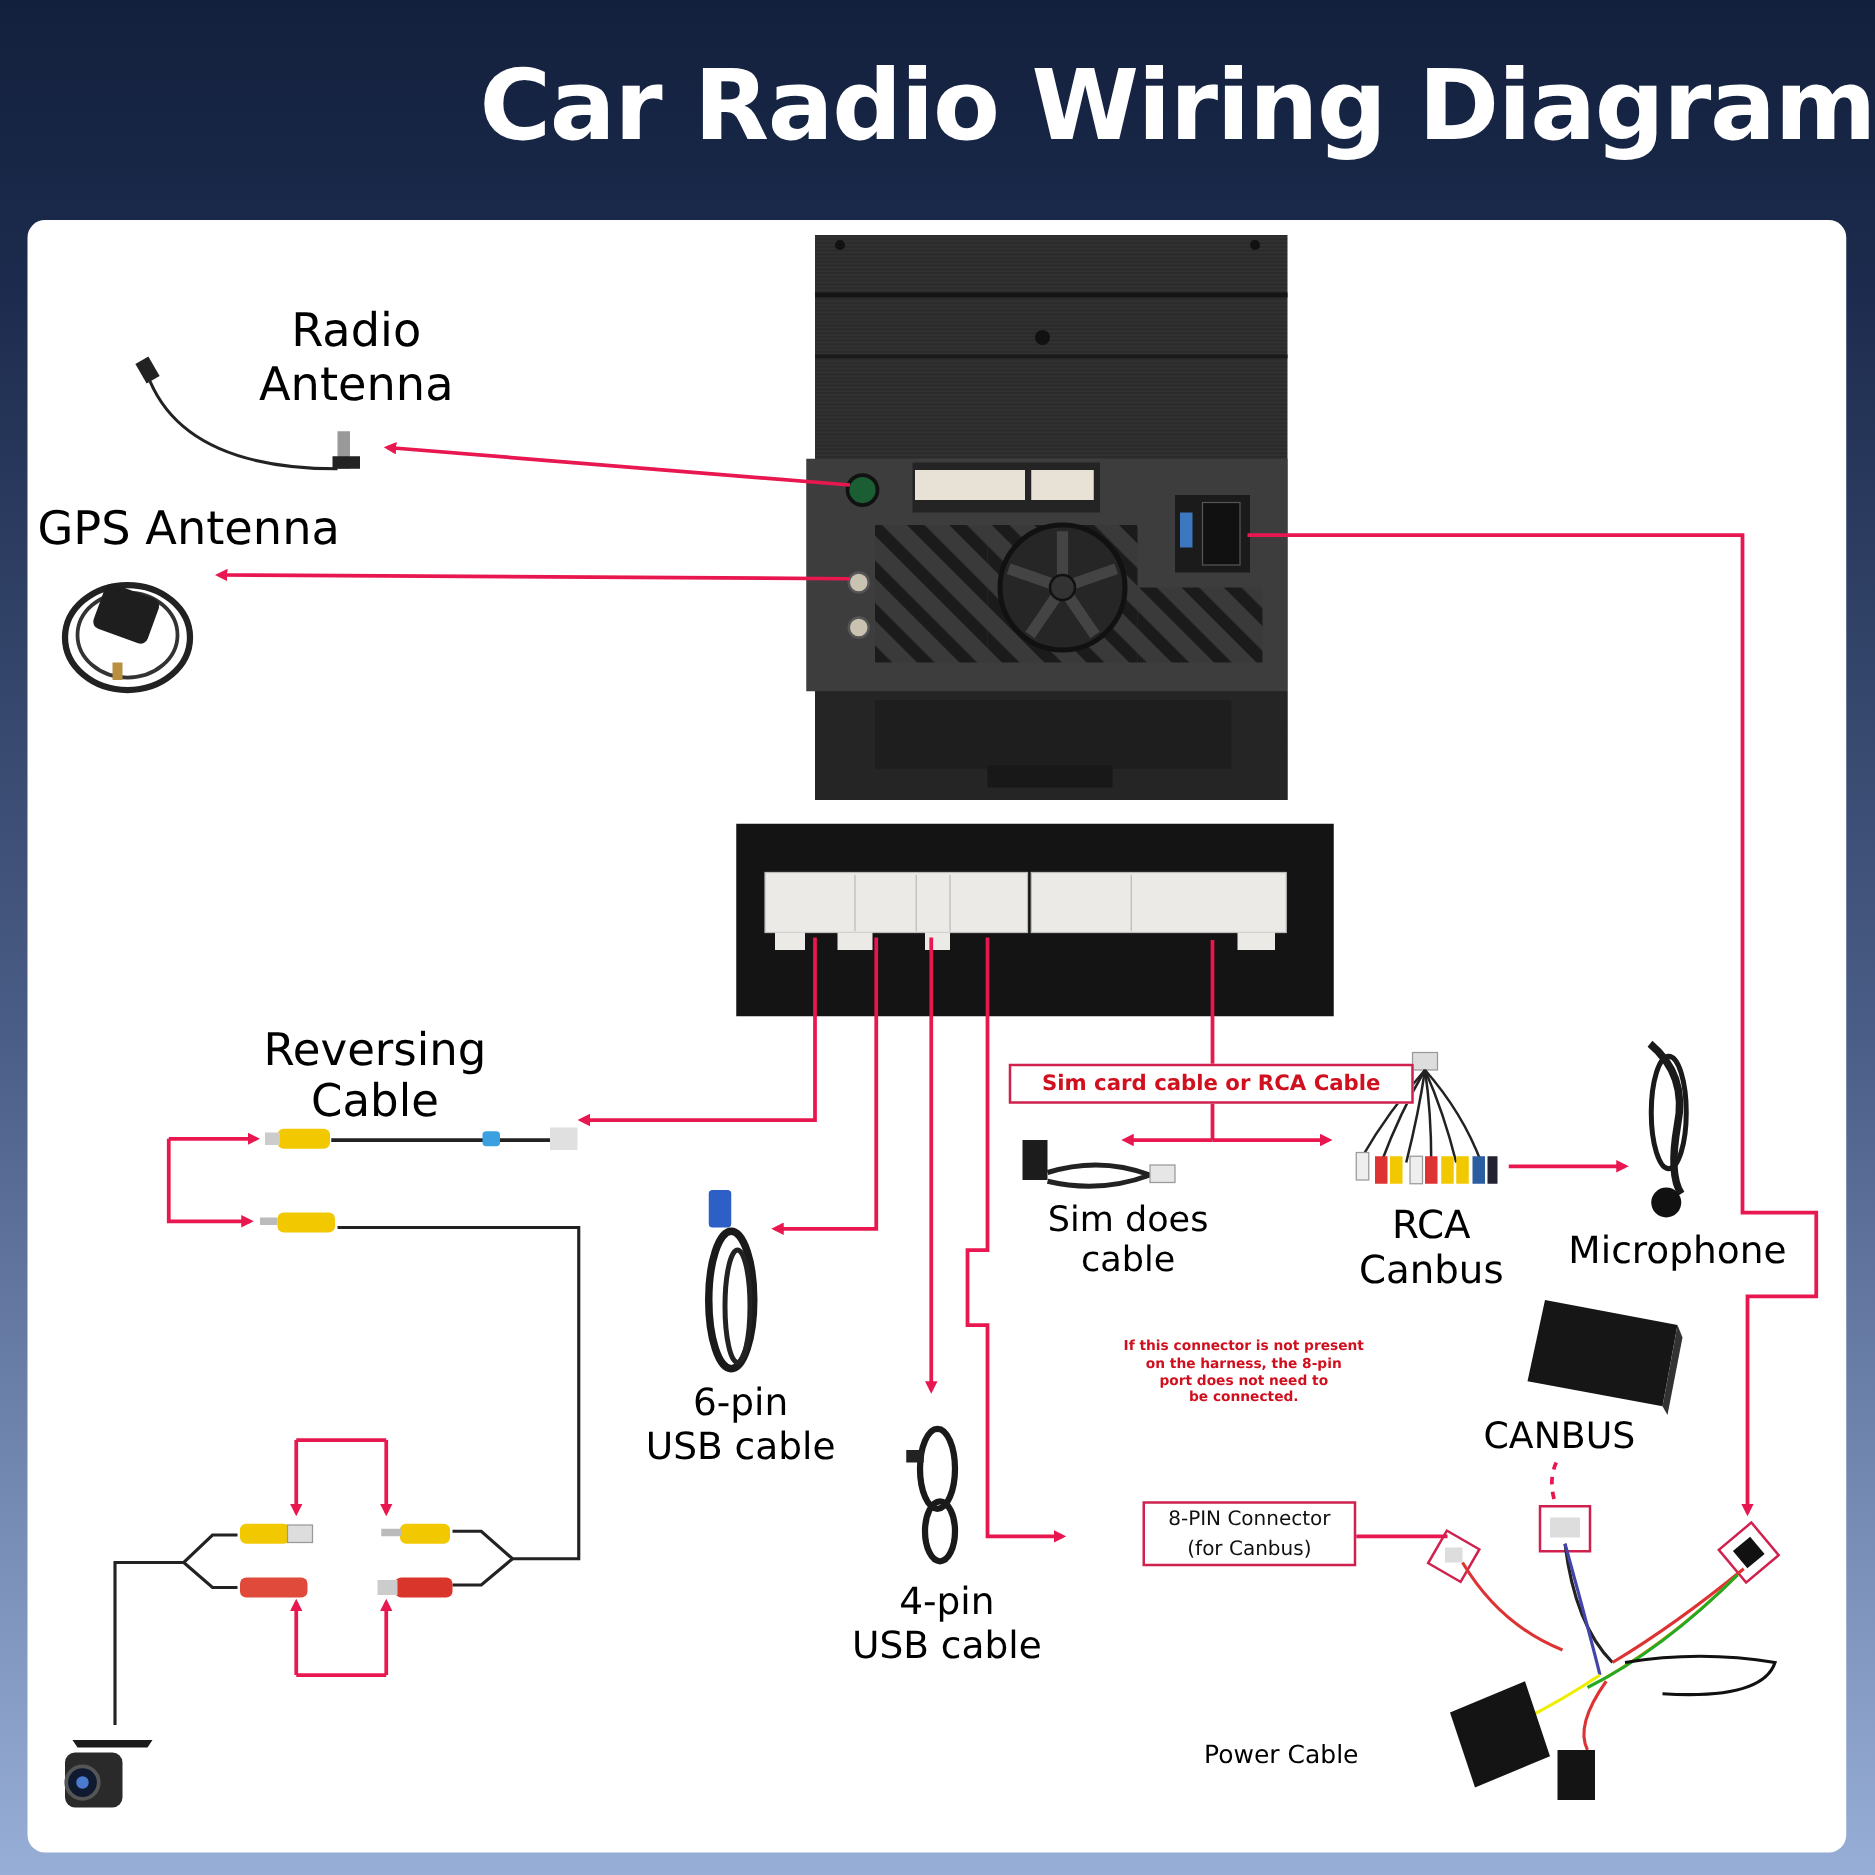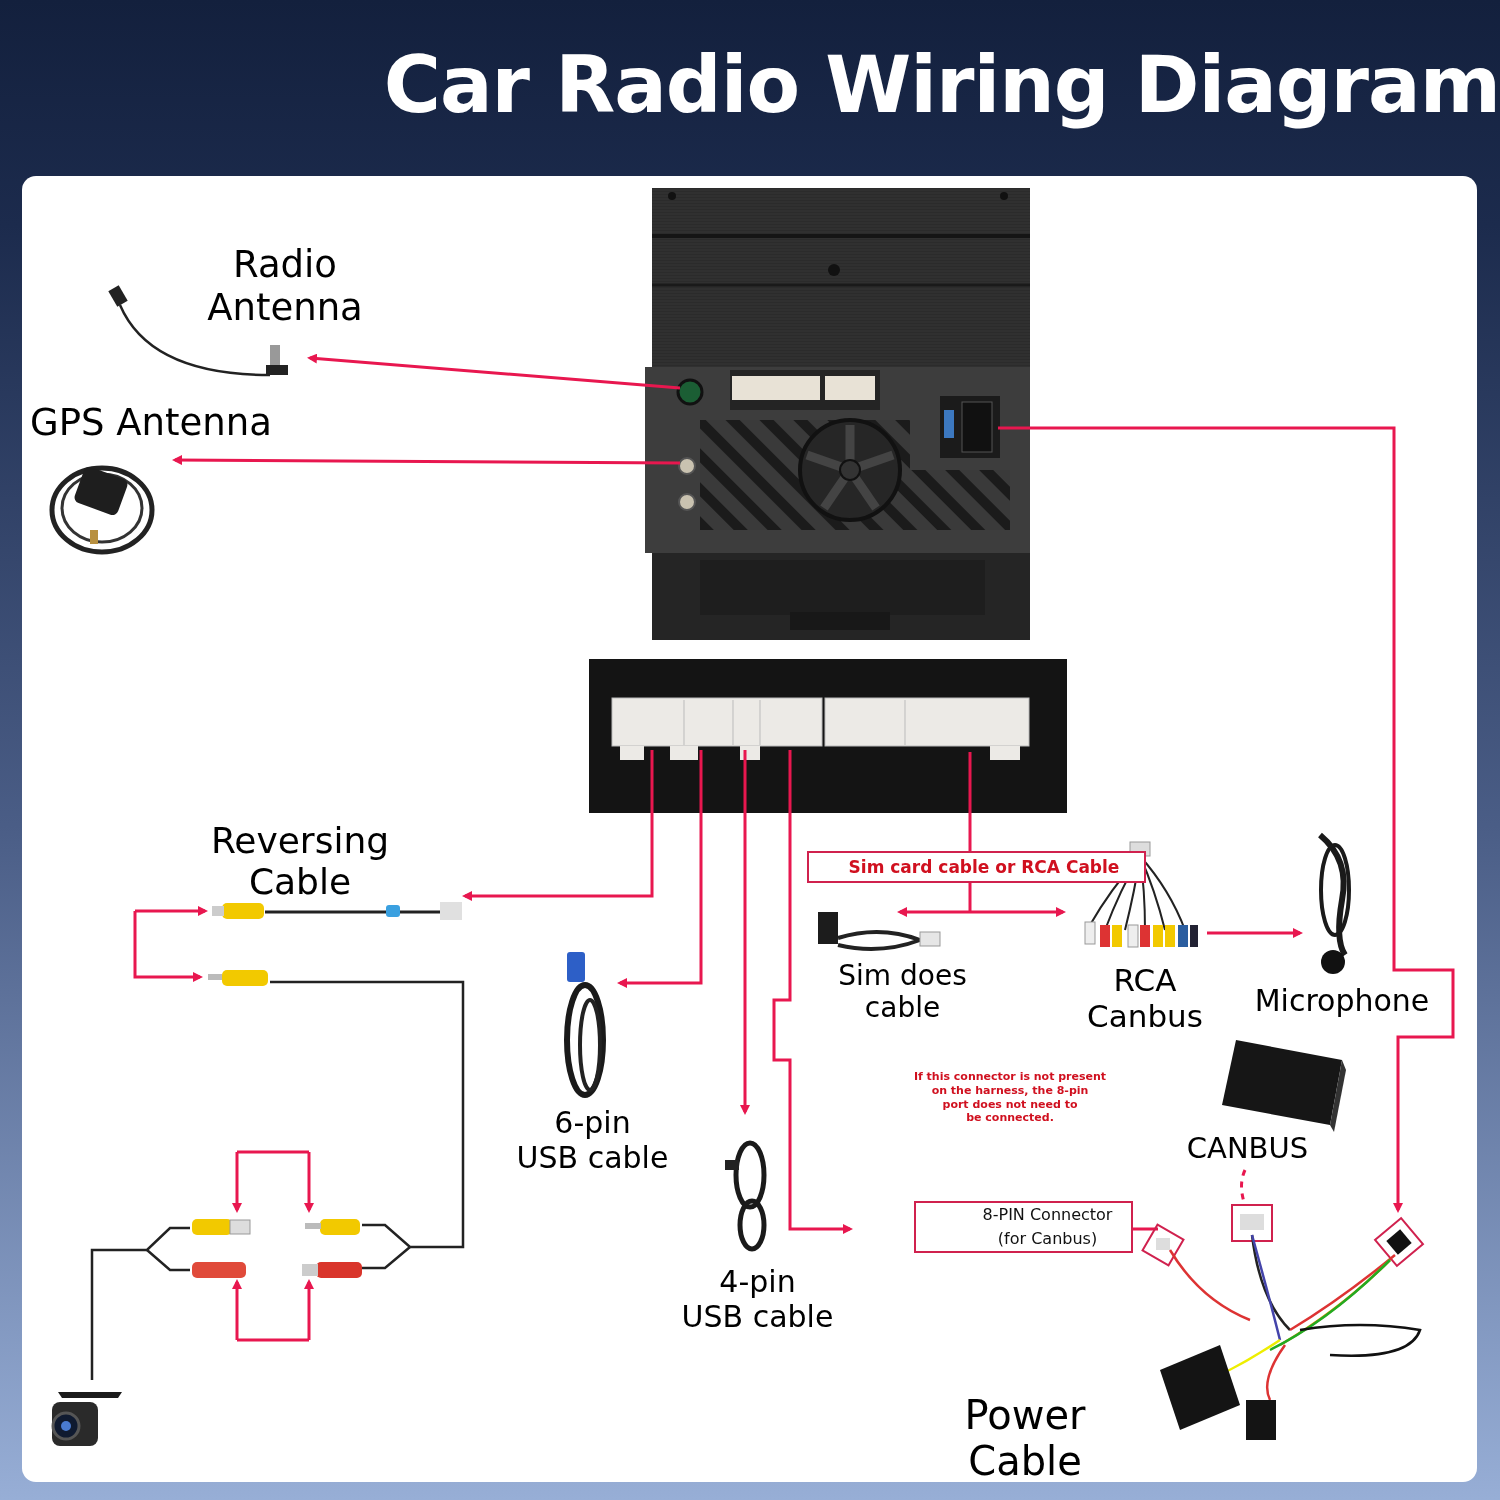--- a/index.html
+++ b/index.html
@@ -4,21 +4,21 @@
 <style>
   html,body{margin:0;padding:0;}
   body{width:1500px;height:1500px;overflow:hidden;position:relative;
     background:linear-gradient(180deg,#13203d 0%,#1c2b4d 15%,#4a5d86 55%,#97aed6 100%);
     font-family:"DejaVu Sans","Liberation Sans",sans-serif;}
   .title{position:absolute;left:0;top:40px;width:1500px;text-align:right;color:#fff;
     font-family:"DejaVu Sans",sans-serif;font-weight:bold;font-size:78px;letter-spacing:-1px;}
   .panel{position:absolute;left:22px;top:176px;width:1455px;height:1306px;background:#fff;border-radius:14px;}
   svg.diagram{position:absolute;left:0;top:0;}
   .lbl{position:absolute;color:#000000;font-family:"DejaVu Sans",sans-serif;text-align:center;line-height:1.15;}
-  .red{color:#d0101f;font-weight:bold;padding-left:15px;}
+  .red{color:#d0101f;font-weight:bold;}
   .boxlbl{position:absolute;border:2px solid #d0214e;background:#fff;text-align:center;}
 </style>
 </head>
 <body>
 
 <div class="title">Car Radio Wiring Diagram</div>
 <div class="panel"></div>
 
 <svg class="diagram" width="1500" height="1500">
   <defs>
@@ -226,23 +226,23 @@
 <div class="lbl" style="left:495px;top:1106px;width:195px;font-size:30px;white-space:pre-line;">6-pin
 USB cable</div>
 <div class="lbl" style="left:660px;top:1265px;width:195px;font-size:30px;white-space:pre-line;">4-pin
 USB cable</div>
 <div class="lbl" style="left:815px;top:960px;width:175px;font-size:28px;white-space:pre-line;">Sim does
 cable</div>
 <div class="lbl" style="left:1075px;top:963px;width:140px;font-size:31px;white-space:pre-line;">RCA
 Canbus</div>
 <div class="lbl" style="left:1232px;top:984px;width:220px;font-size:30px;">Microphone</div>
 <div class="lbl" style="left:1170px;top:1132px;width:155px;font-size:29px;">CANBUS</div>
-<div class="lbl" style="left:905px;top:1392px;width:240px;font-size:40px;">Power Cable</div>
+<div class="lbl" style="left:905px;top:1392px;width:240px;font-size:20px;">Power Cable</div>
 
 <div class="boxlbl red" style="left:807px;top:851px;width:320px;height:28px;font-size:17px;line-height:28px;font-weight:bold;">Sim card cable or RCA Cable</div>
 <div class="lbl red" style="left:815px;top:1070px;width:360px;font-size:11px;white-space:pre-line;line-height:1.25;">If this connector is not present
 on the harness, the 8-pin
 port does not need to
 be connected.</div>
-<div class="boxlbl" style="left:914px;top:1201px;width:167px;height:48px;font-size:16px;line-height:24px;color:#111;padding-left:48px;">
+<div class="boxlbl" style="left:914px;top:1201px;width:167px;height:48px;font-size:16px;line-height:24px;color:#111;">
   <div>8-PIN Connector</div>
   <div>(for Canbus)</div>
 </div>
 
 </body></html>

